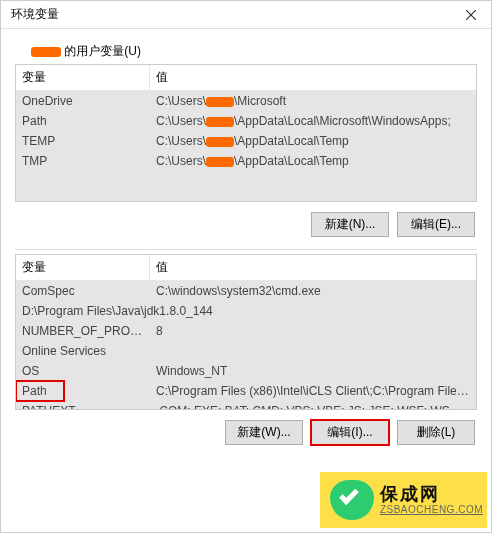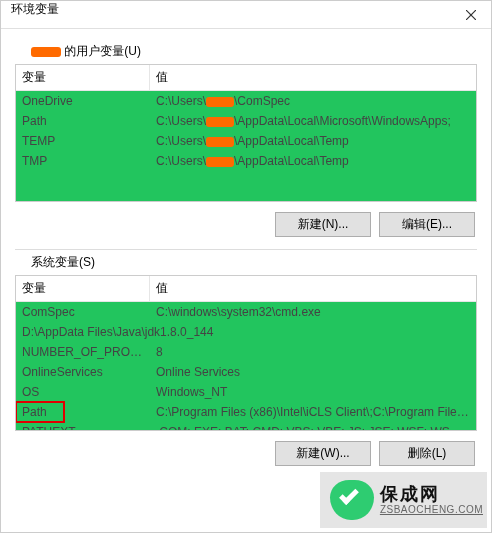--- a/index.html
+++ b/index.html
@@ -17,20 +17,21 @@
     border: 1px solid #ccc;
     width: 492px;
     height: 533px;
     margin: 0;
     background: #fff;
     position: relative;
   }
   .titlebar {
     height: 28px;
     display: flex;
+    align-items: center;
     justify-content: space-between;
     padding: 0 0 0 10px;
     border-bottom: 1px solid #e0e0e0;
   }
   .title-text { font-size: 12px; color: #000; }
   .close-btn {
     width: 40px; height: 28px;
     display: flex; align-items: center; justify-content: center;
     color: #333; font-size: 14px;
   }
@@ -40,21 +41,21 @@
     display: inline-block;
     background: #ff6a00;
     height: 10px;
     border-radius: 3px;
     vertical-align: middle;
   }
   .panel {
     border: 1px solid #ccc;
     height: 138px;
     overflow: hidden;
-    background: #22c55e;
+    background: #e5e5e5;
   }
   .panel2 { height: 156px; }
   .table-head {
     display: flex;
     border-bottom: 1px solid #e6e6e6;
     background: #fff;
   }
   .th, .td {
     padding: 3px 6px;
     font-size: 12px;
@@ -72,32 +73,32 @@
   .btn-row {
     display: flex;
     justify-content: flex-end;
     gap: 8px;
     padding: 10px 2px 12px 0;
   }
   .btn {
     border: 1px solid #adadad;
     background: #e1e1e1;
     padding: 3px 0;
-    width: 96px;
+    width: 78px;
     text-align: center;
     font-size: 12px;
     color: #000;
   }
   .highlight-box { outline: 2px solid #e00000; outline-offset: -1px; }
   .sys-divider { border: none; border-top: 1px solid #ddd; margin: 0 0 4px 0; }
   .watermark {
     position: absolute;
     right: 4px; bottom: 4px;
     display: flex; align-items: center; 
-    background: #e5e5e5;
+    background: #fde047;
     padding: 4px 4px;
   }
   .wm-badge {
     width: 56px; height: 48px;
     position: relative;
   }
   .wm-badge .shield {
     position:absolute; left:6px; top:4px;
     width:44px; height:40px;
     background: #2ecc71;
@@ -142,21 +143,21 @@
     </div>
 
     <div class="panel">
       <div class="table-head">
         <div class="th col-name">变量</div>
         <div class="th col-val">值</div>
       </div>
       <div class="row">
         <div class="td col-name">OneDrive</div>
         <div class="td col-val">
-          <span>C:\Users\</span><span class="redact" style="width:28px"></span><span>\ComSpec</span>
+          <span>C:\Users\</span><span class="redact" style="width:28px"></span><span>\Microsoft</span>
         </div>
       </div>
       <div class="row">
         <div class="td col-name">Path</div>
         <div class="td col-val">
           <span>C:\Users\</span><span class="redact" style="width:28px"></span><span>\AppData\Local\Microsoft\WindowsApps;</span>
         </div>
       </div>
       <div class="row">
         <div class="td col-name">TEMP</div>
@@ -172,58 +173,57 @@
       </div>
     </div>
 
     <div class="btn-row">
       <div class="btn">新建(N)...</div>
       <div class="btn">编辑(E)...</div>
     </div>
 
     <hr class="sys-divider">
 
-    <div class="group-label">系统变量(S)</div>
 
     <div class="panel panel2">
       <div class="table-head">
         <div class="th col-name">变量</div>
         <div class="th col-val">值</div>
       </div>
       <div class="row">
         <div class="td col-name">ComSpec</div>
         <div class="td col-val">C:\windows\system32\cmd.exe</div>
       </div>
       <div class="row">
-        <div class="td col-val">D:\AppData Files\Java\jdk1.8.0_144</div>
+        <div class="td col-val">D:\Program Files\Java\jdk1.8.0_144</div>
       </div>
       <div class="row">
         <div class="td col-name">NUMBER_OF_PROCESSORS</div>
         <div class="td col-val">8</div>
       </div>
       <div class="row">
-        <div class="td col-name">OnlineServices</div>
         <div class="td col-val">Online Services</div>
       </div>
       <div class="row">
         <div class="td col-name">OS</div>
         <div class="td col-val">Windows_NT</div>
       </div>
       <div class="row">
         <div class="td col-name highlight-box" style="width:48px;flex:none">Path</div>
         <div class="td col-val" style="padding-left:92px">C:\Program Files (x86)\Intel\iCLS Client\;C:\Program Files\Intel...</div>
       </div>
       <div class="row">
         <div class="td col-name">PATHEXT</div>
         <div class="td col-val">.COM;.EXE;.BAT;.CMD;.VBS;.VBE;.JS;.JSE;.WSF;.WSH;.MSC</div>
       </div>
     </div>
 
     <div class="btn-row">
       <div class="btn">新建(W)...</div>
+      <div class="btn highlight-box">编辑(I)...</div>
       <div class="btn">删除(L)</div>
     </div>
 
   </div>
 
   <div class="ok-cancel-hint"></div>
 
   <div class="watermark">
     <div class="wm-badge">
       <div class="shield"></div>

